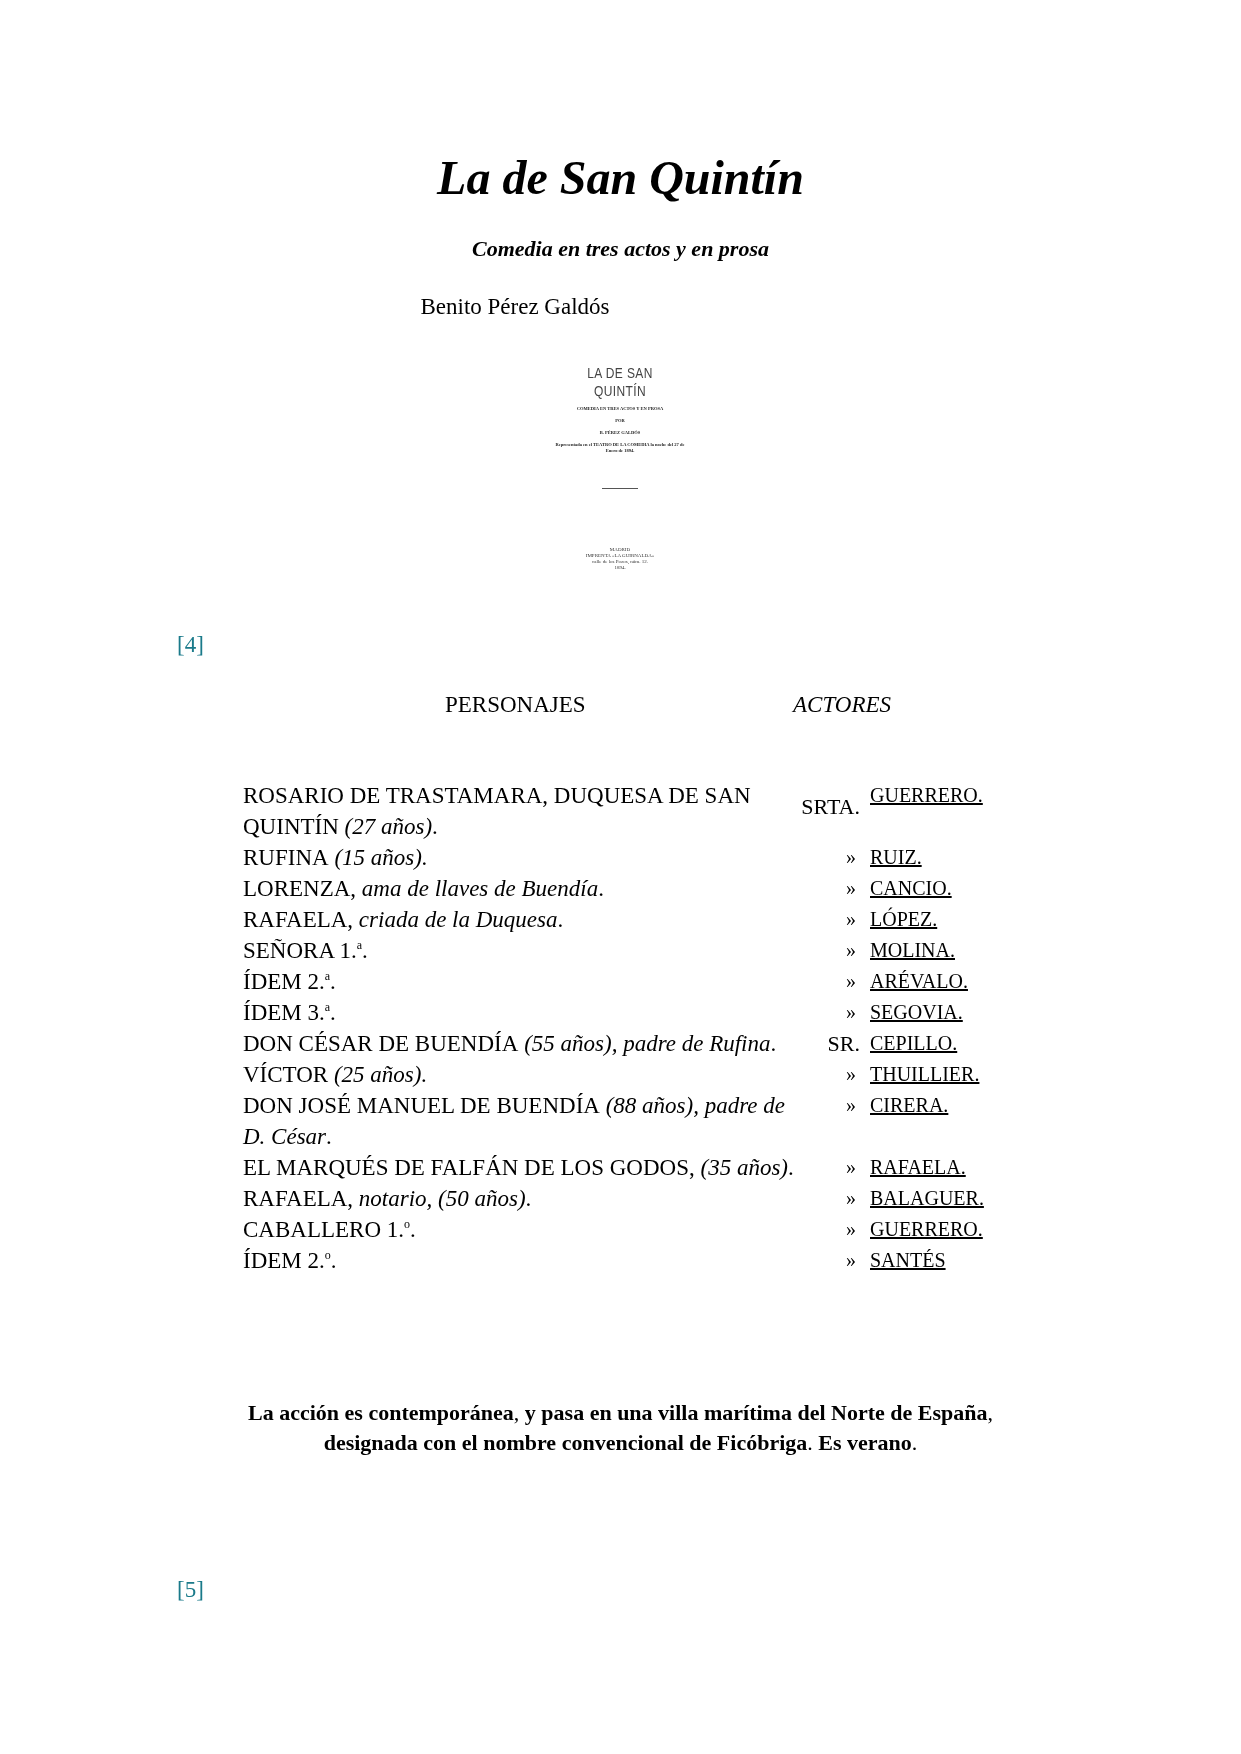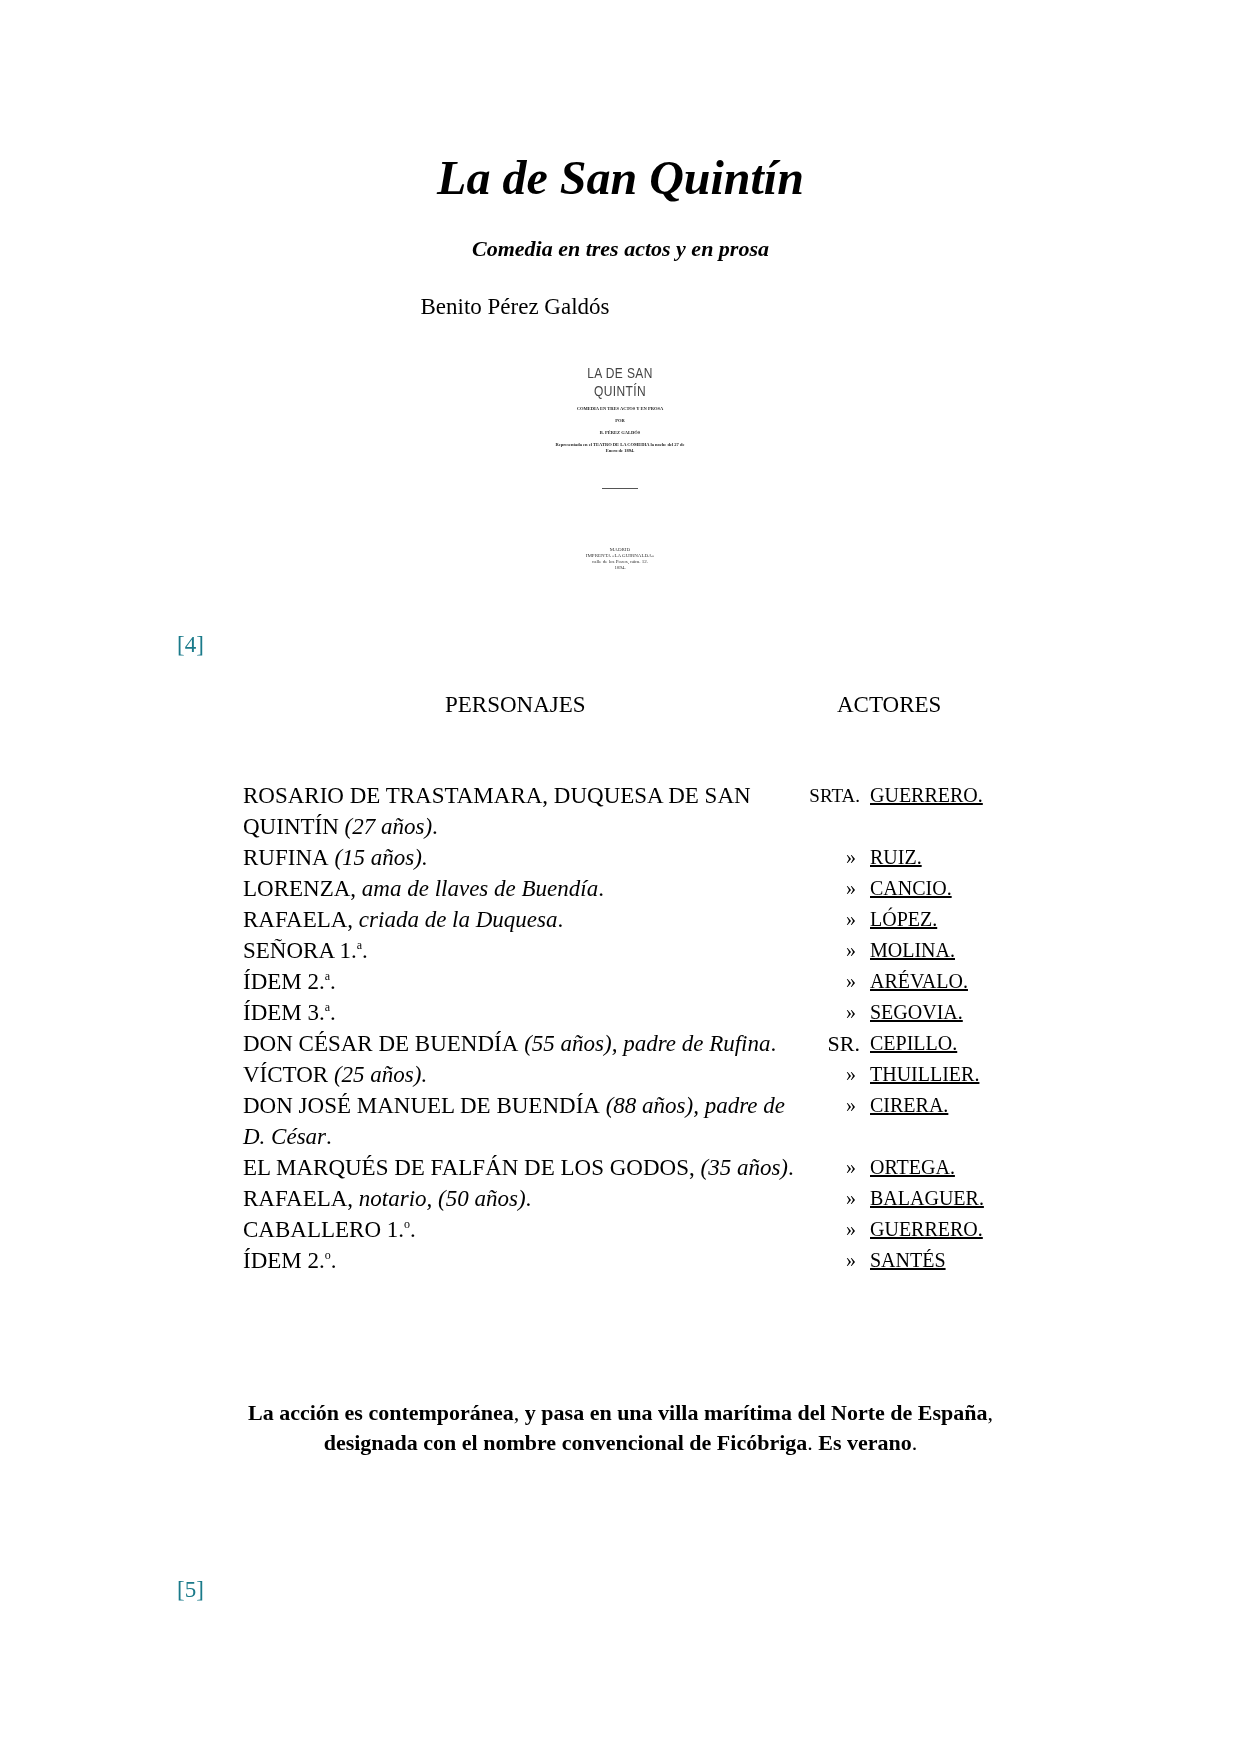--- a/index.html
+++ b/index.html
@@ -16,27 +16,27 @@
   .cover .c-rule { width: 36px; height: 1px; background: #555; margin: 34px auto 0 auto; }
   .cover .c-imprint { margin-top: 58px; }
   .cover .c-imprint div { font-size: 5px; line-height: 6px; color: #333; }
 
   .pagenum { font-size: 23px; color: #1a7a8a; line-height: 30px; }
   .p4 { left: 177px; top: 630px; }
   .p5 { left: 177px; top: 1575px; }
 
   .hdr { font-size: 23px; line-height: 30px; top: 690px; text-align: right; }
   .hdr-pers { left: 445px; }
-  .hdr-act { left: 837px; }
+  .hdr-act { left: 793px; font-style: italic; }
 
   .cast { left: 243px; top: 780px; width: 750px; }
   .cast-row { display: flex; font-size: 23px; line-height: 31px; }
   .cast-role { width: 555px; }
   .cast-prefix { width: 72px; text-align: right; padding-right: 10px; font-size: 22px; line-height: 31px; box-sizing: border-box; }
-  .cast-prefix.small { font-size: 19px; }
+  .cast-prefix.small { font-size: 22px; margin-top: 11px; }
   .cast-prefix.guil { font-size: 20px; padding-right: 14px; }
   .cast-actor { font-size: 20px; line-height: 31px; text-decoration: underline; }
   .cast-row .it { font-style: italic; }
   .sup { font-size: 12px; vertical-align: super; line-height: 0; }
 
   .setting { left: 150px; width: 941px; top: 1398px; text-align: center; font-size: 22px; font-weight: bold; line-height: 30px; }
   .setting .nb { font-weight: normal; }
 </style>
 </head>
 <body>
@@ -112,21 +112,21 @@
       <div class="cast-actor">THUILLIER.</div>
     </div>
     <div class="cast-row">
       <div class="cast-role"><span>DON JOSÉ MANUEL DE BUENDÍA</span><span class="it"> (88 años), padre de D. César</span><span>.</span></div>
       <div class="cast-prefix guil">»</div>
       <div class="cast-actor">CIRERA.</div>
     </div>
     <div class="cast-row">
       <div class="cast-role"><span>EL MARQUÉS DE FALFÁN DE LOS GODOS, </span><span class="it">(35 años)</span><span>.</span></div>
       <div class="cast-prefix guil">»</div>
-      <div class="cast-actor">ORTEGA.</div>
+      <div class="cast-actor">RAFAELA.</div>
     </div>
     <div class="cast-row">
       <div class="cast-role"><span>RAFAELA, </span><span class="it">notario, (50 años)</span><span>.</span></div>
       <div class="cast-prefix guil">»</div>
       <div class="cast-actor">BALAGUER.</div>
     </div>
     <div class="cast-row">
       <div class="cast-role"><span>CABALLERO 1.</span><span class="sup">o</span><span class="it"></span><span>.</span></div>
       <div class="cast-prefix guil">»</div>
       <div class="cast-actor">GUERRERO.</div>

